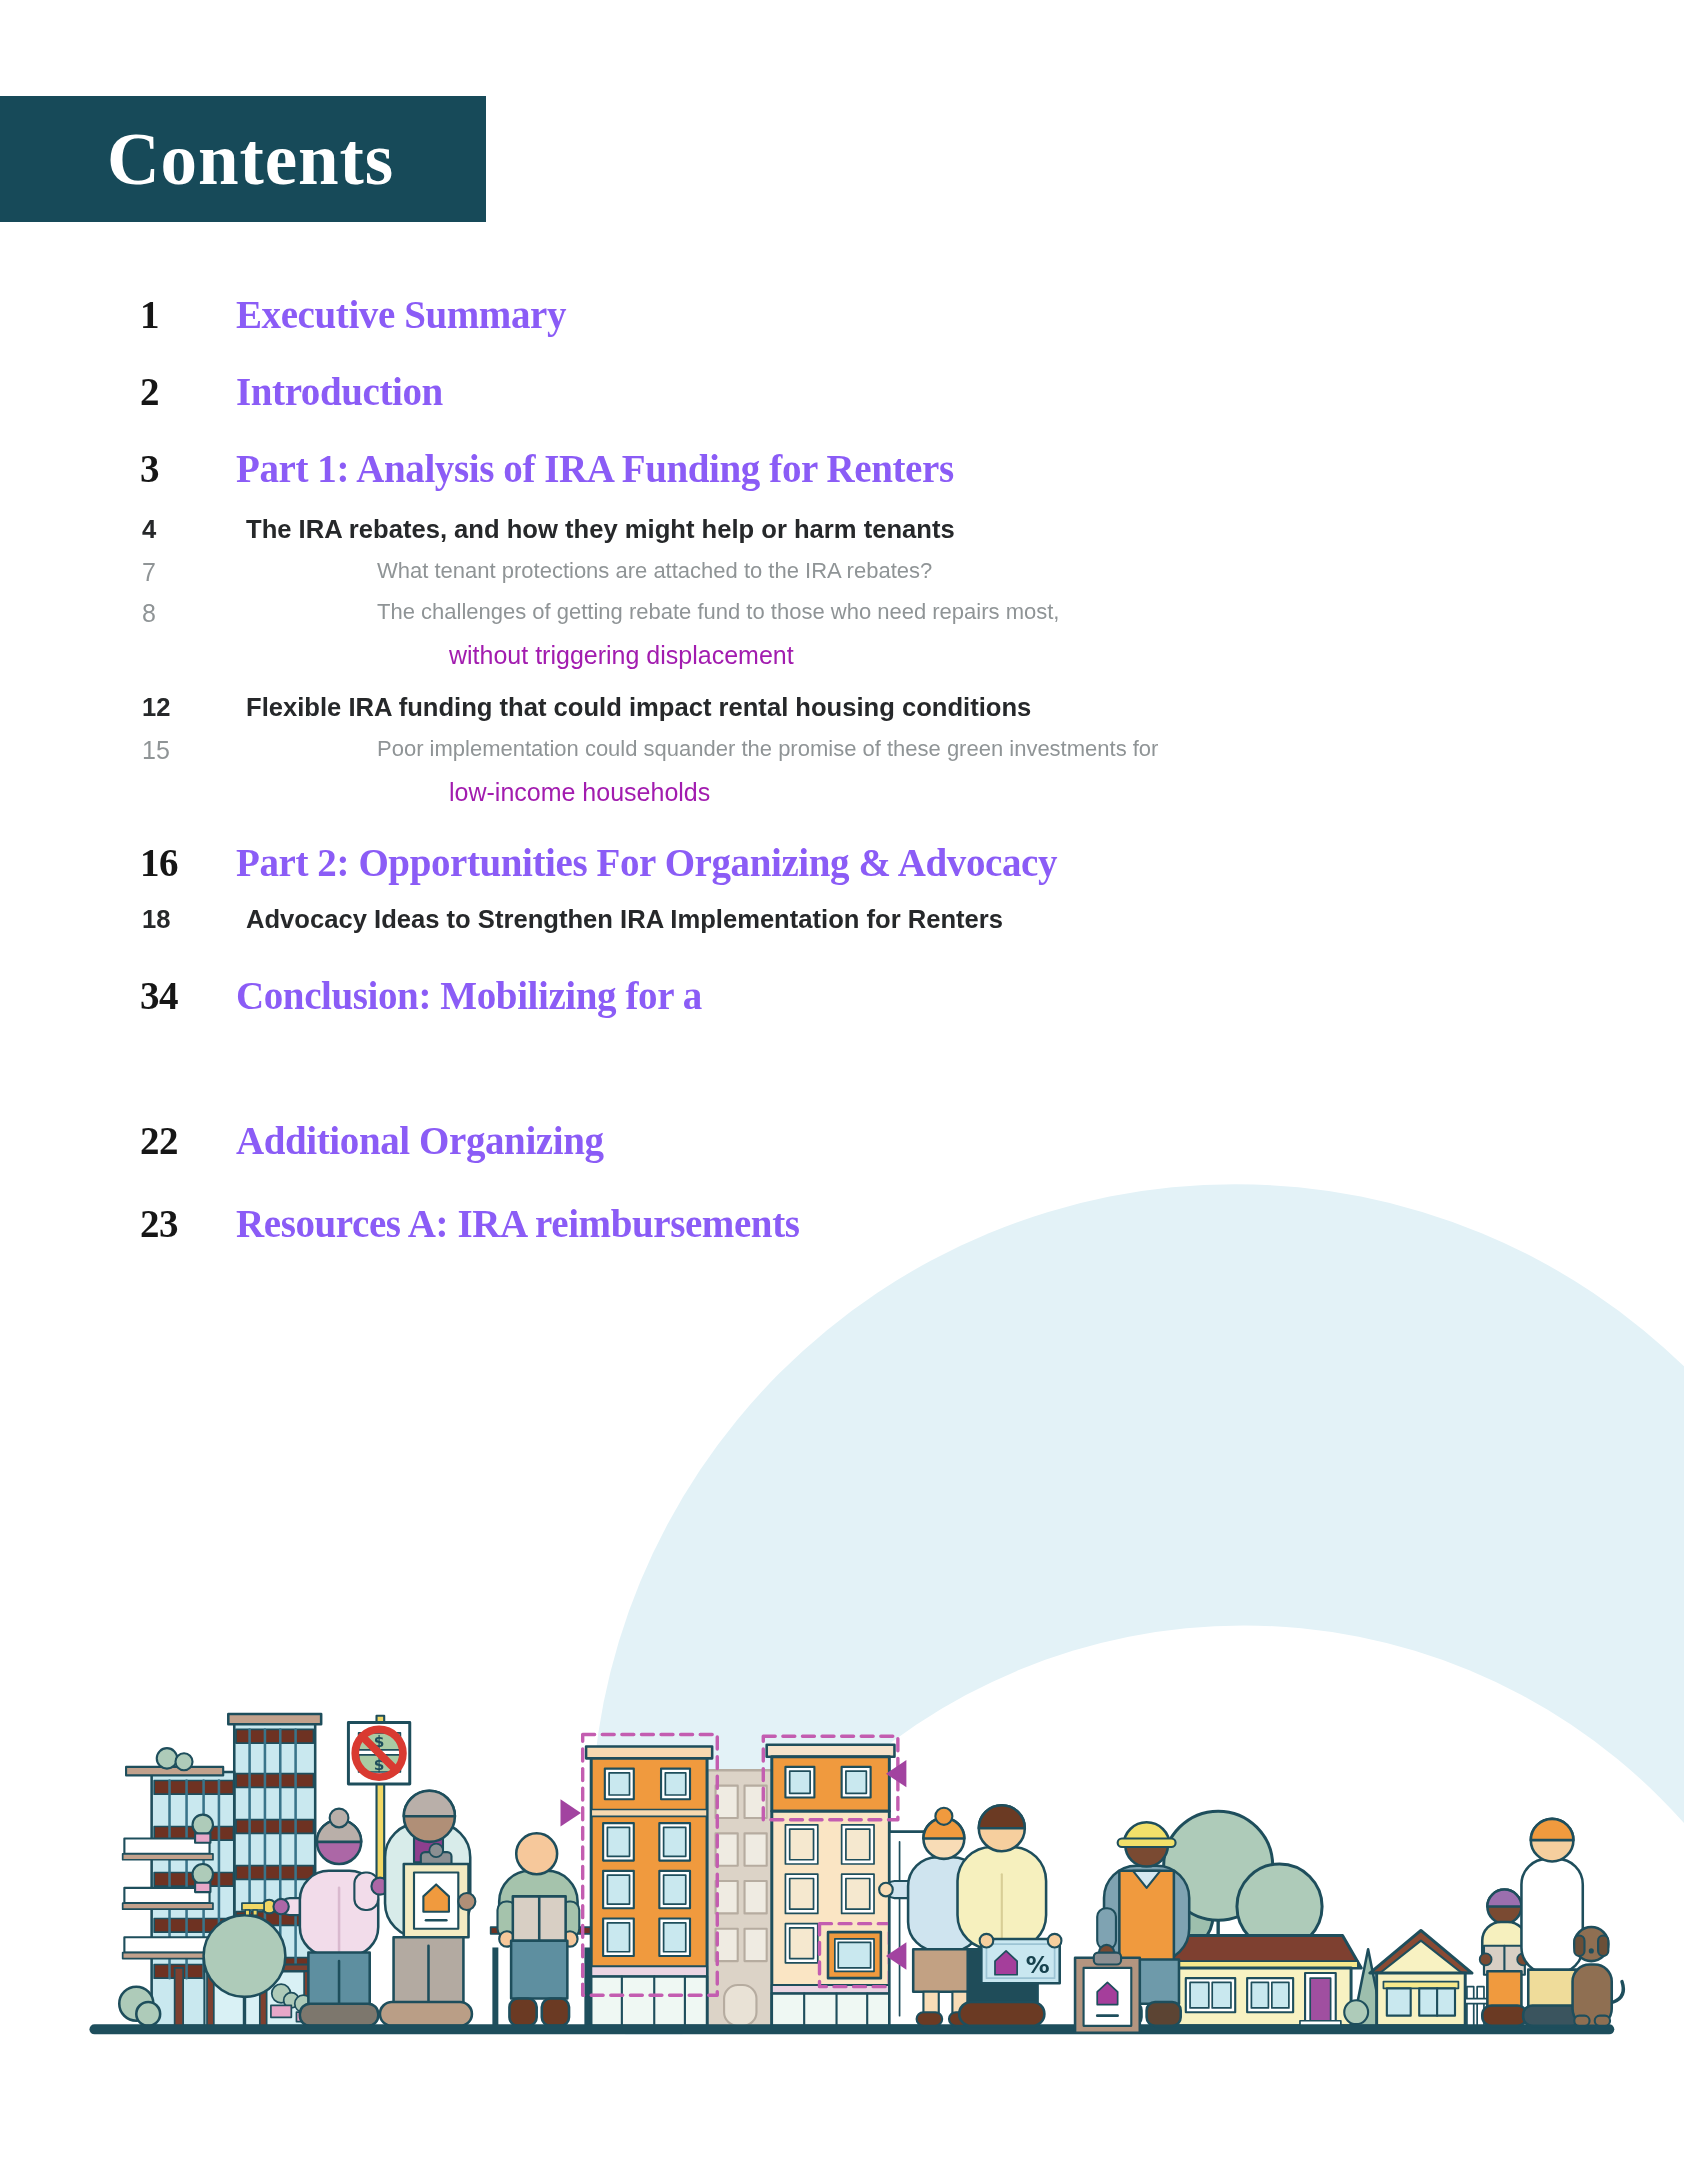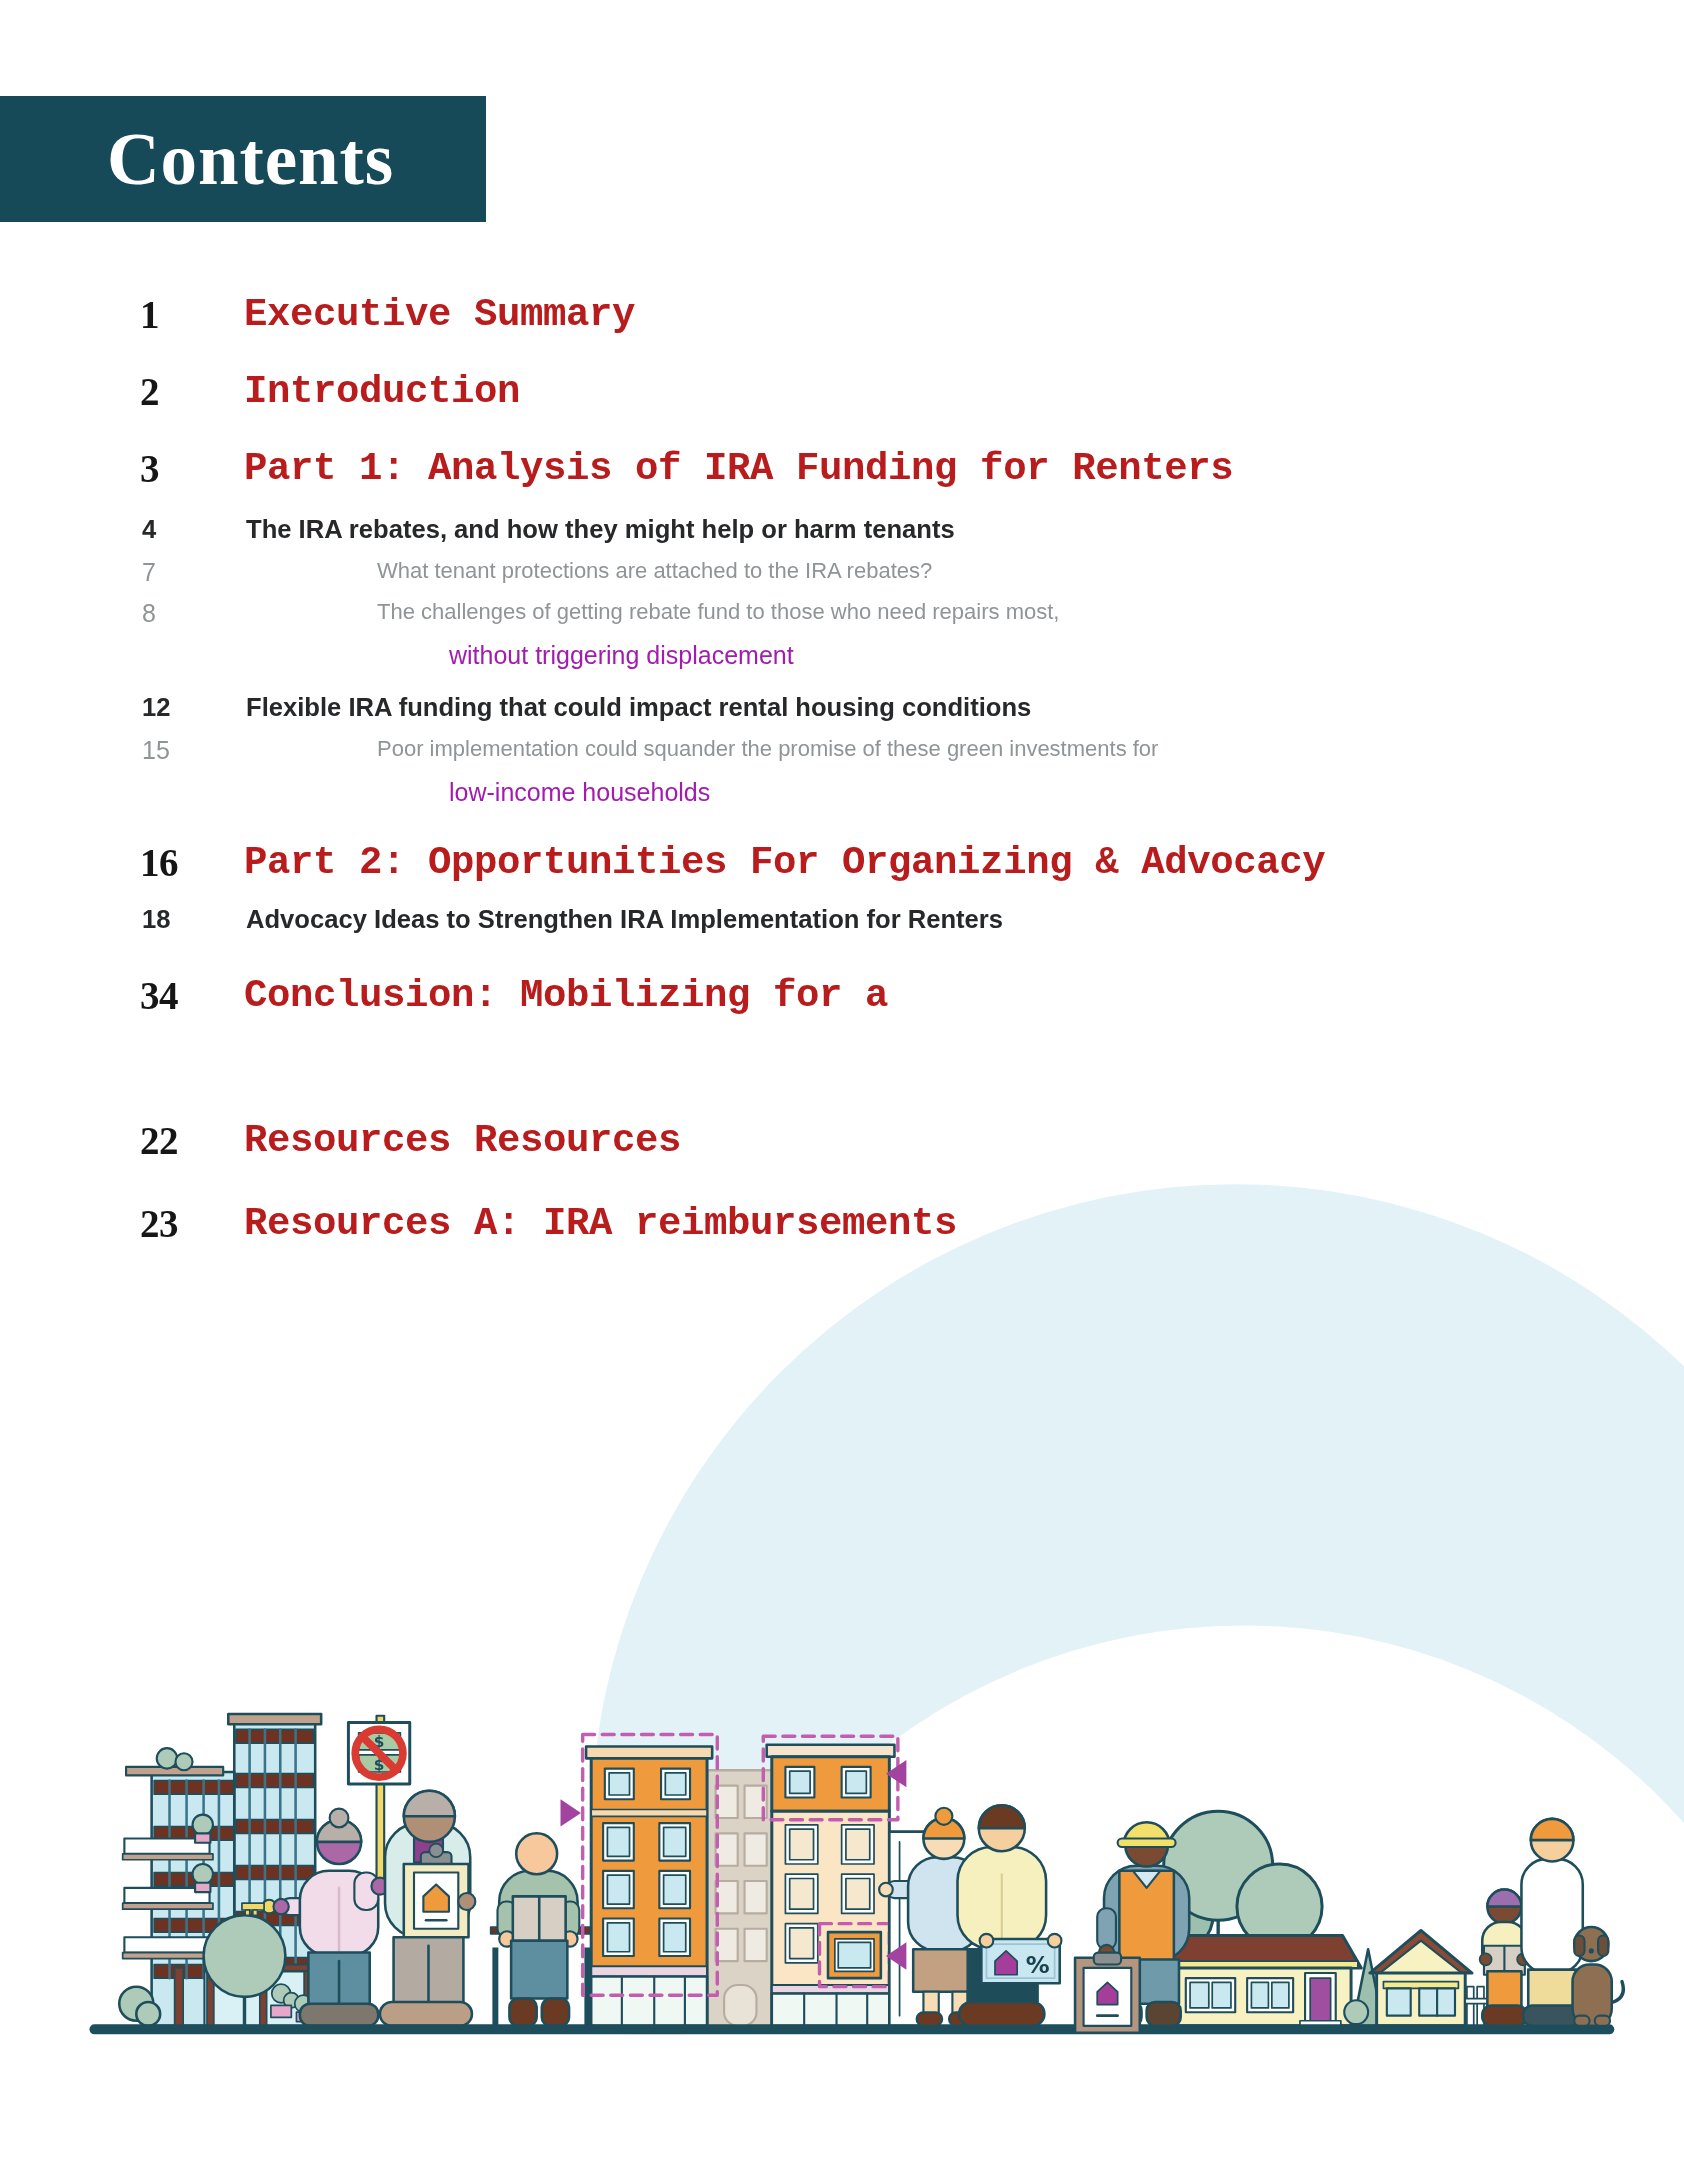--- a/index.html
+++ b/index.html
@@ -9,22 +9,22 @@
   .contents-box{position:absolute;left:0;top:96px;width:486px;height:126px;background:#174A59;
         display:flex;align-items:center;z-index:2;}
   .contents-box h1{margin:0;padding-left:107px;color:#ffffff;font-family:"Liberation Serif", serif;
         font-weight:600;font-size:73px;letter-spacing:0.9px;line-height:1;}
   .toc{position:absolute;left:0;top:0;width:1685px;height:1363px;z-index:2;}
   .toc-row{position:absolute;left:0;width:1685px;white-space:nowrap;}
   .toc-row .num{position:absolute;display:inline-block;}
   .toc-row .txt{position:absolute;display:inline-block;}
   .lv1 .num{left:140px;font-family:"Liberation Serif", serif;font-weight:600;font-size:39px;
         color:#161616;letter-spacing:-0.4px;line-height:1.1;}
-  .lv1 .txt{left:244px;font-family:Liberation Mono, monospace;font-weight:600;font-size:39px;
-        color:#b91c1c;letter-spacing:-0.4px;line-height:1.1;}
+  .lv1 .txt{left:236px;font-family:Liberation Serif, serif;font-weight:600;font-size:39px;
+        color:#8b5cf6;letter-spacing:-0.4px;line-height:1.1;}
   .lv2 .num{left:142px;font-weight:700;font-size:25.6px;color:#26282A;line-height:1.15;}
   .lv2 .txt{left:246px;font-weight:700;font-size:25.6px;color:#26282A;line-height:1.15;}
   .lv3 .num{left:142px;font-weight:400;font-size:25px;color:#8F9496;line-height:1.15;}
   .lv3 .txt{left:347px;font-weight:400;font-size:22px;color:#8F9496;line-height:1.15;margin-left:30px;}
   .cont1{position:absolute;left:345px;font-family:"Liberation Serif", serif;font-weight:600;
         font-size:39px;color:#161616;letter-spacing:-0.4px;line-height:1.1;white-space:nowrap;}
   .cont3{position:absolute;left:449px;font-weight:400;font-size:25px;color:#a21caf;
         line-height:1.15;white-space:nowrap;}
   .footer{position:absolute;left:98px;top:2066px;font-weight:700;font-size:28px;color:#215B6C;
         z-index:3;letter-spacing:0.2px;}
@@ -454,21 +454,21 @@
       <span class="txt">Advocacy Ideas to Strengthen IRA Implementation for Renters</span>
     </div>
 
     <div class="toc-row lv1" style="top:975px">
       <span class="num">34</span>
       <span class="txt">Conclusion: Mobilizing for a</span>
     </div>
 
     <div class="toc-row lv1" style="top:1120px">
       <span class="num">22</span>
-      <span class="txt">Resources Resources</span>
+      <span class="txt">Additional Organizing</span>
     </div>
 
     <div class="toc-row lv1" style="top:1203px">
       <span class="num">23</span>
       <span class="txt">Resources A: IRA reimbursements</span>
     </div>
 
   </nav>
 
 

